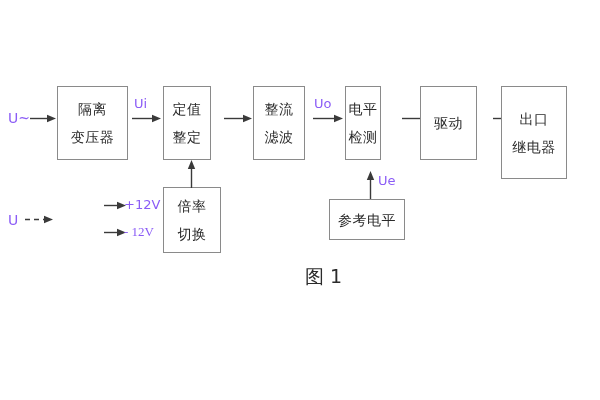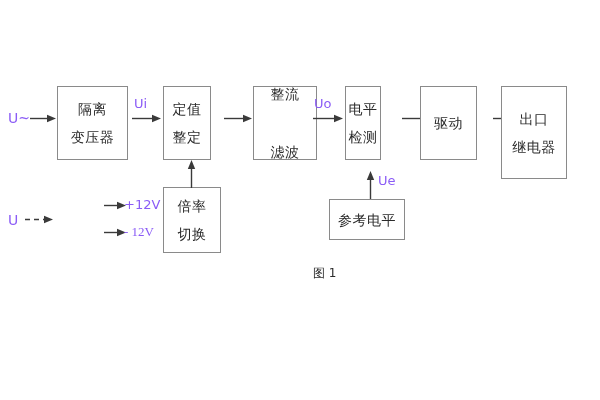--- a/index.html
+++ b/index.html
@@ -44,25 +44,24 @@
     font-size: 13px;
     color: #8b5cf6;
     white-space: nowrap;
     line-height: 1;
   }
   .lbl.big {
     font-size: 14px;
   }
   .caption {
     position: absolute;
-    font-size: 12px;
+    font-size: 19px;
     color: #2b2b2b;
     white-space: nowrap;
     line-height: 1;
-    margin-left: 8px;
   }
   .arrow-h {
     position: absolute;
     height: 9px;
   }
   .arrow-v {
     position: absolute;
     width: 9px;
   }
   svg { display: block; overflow: visible; }
@@ -102,21 +101,21 @@
     <span class="line">整定</span>
   </div>
 
   <div class="arrow-h" style="left:224px; top:114px; width:28px;">
     <svg width="28" height="9" viewBox="0 0 28 9">
       <line class="stroke" x1="0" y1="4.5" x2="20" y2="4.5"></line>
       <polygon class="head" points="19,0.8 28,4.5 19,8.2"></polygon>
     </svg>
   </div>
 
-  <div class="box" style="left:253px; top:86px; width:64px; height:74px;justify-content:space-between;">
+  <div class="box" style="left:253px; top:86px; width:52px; height:74px;">
     <span class="line">整流</span>
     <span class="line">滤波</span>
   </div>
 
   <div class="lbl" style="left:314px; top:97px;">Uo</div>
   <div class="arrow-h" style="left:313px; top:114px; width:30px;">
     <svg width="30" height="9" viewBox="0 0 30 9">
       <line class="stroke" x1="0" y1="4.5" x2="22" y2="4.5"></line>
       <polygon class="head" points="21,0.8 30,4.5 21,8.2"></polygon>
     </svg>

